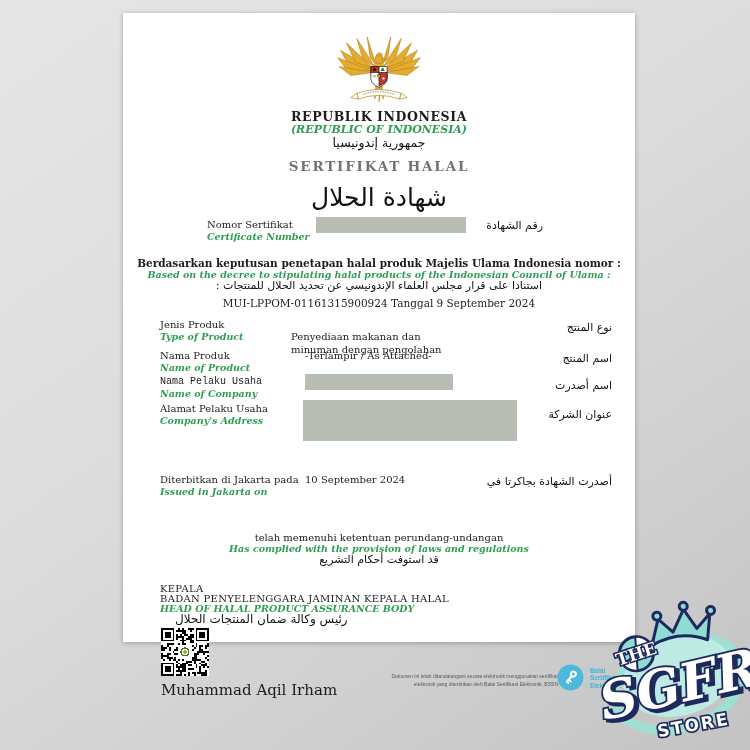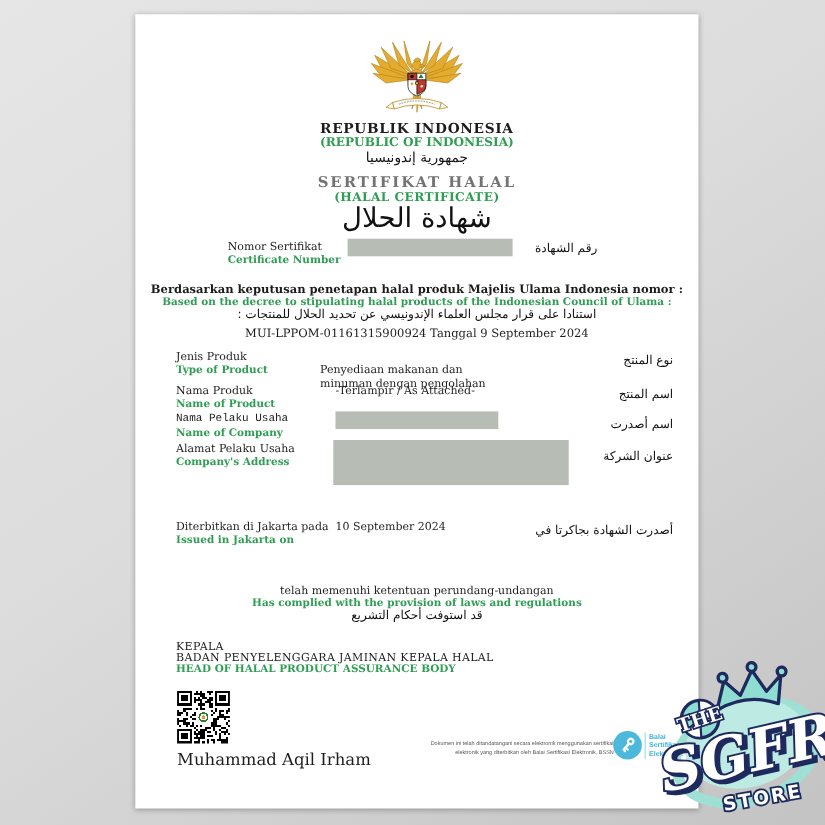--- a/index.html
+++ b/index.html
@@ -3,26 +3,26 @@
 <meta charset="utf-8">
 <style>
   html,body{margin:0;padding:0;}
   body{
     width:750px;height:750px;position:relative;overflow:hidden;
     background:linear-gradient(145deg,#e6e6e6 0%,#dcdcdc 45%,#cfcfcf 75%,#c3c3c3 100%);
     font-family:"DejaVu Serif","Liberation Serif",serif;
   }
   .abs{position:absolute;}
   .page{
-    position:absolute;left:123px;top:13px;width:512px;height:722px;
+    position:absolute;left:123px;top:13px;width:512px;height:629px;
     background:#ffffff;box-shadow:0 1px 5px rgba(0,0,0,.28);
   }
   .ctr{left:0;right:0;text-align:center;}
   .id-txt{color:#1c1c1c;}
-  .en-sub{font-weight:bold;color:#2f9e53;}
+  .en-sub{font-style:italic;font-weight:bold;color:#2f9e53;}
   .ar{font-family:"DejaVu Sans",sans-serif;direction:rtl;color:#111;}
   .label{font-size:10px;color:#1c1c1c;line-height:1.15;}
   .sublabel{font-size:9.5px;}
   .value{font-size:10px;color:#222;line-height:1.25;}
   .redact{background:#b7bcb4;}
   .field-ar{right:23px;text-align:right;font-size:11px;}
   .note{font-size:5px;color:#5a5a5a;line-height:1.6;text-align:right;font-family:"Liberation Sans",sans-serif;}
   .bsre-name{font-size:6.4px;font-weight:bold;color:#41b4d8;line-height:1.15;font-family:"Liberation Sans",sans-serif;}
   .bsre-sep{position:absolute;left:463px;top:653px;width:1px;height:24px;background:#9bd7ea;}
 </style>
@@ -79,21 +79,20 @@
         <path d="M38,78 Q60,70 82,78" stroke="#8a8a8a" stroke-width="1.2" fill="none" stroke-dasharray="2 1.4"></path>
       </g>
     </svg>
   </div>
 
   <div class="abs ctr id-txt" style="top:96px;font-size:12.5px;letter-spacing:.6px;font-weight:600;">REPUBLIK INDONESIA</div>
   <div class="abs ctr en-sub" style="top:110px;font-size:11px;">(REPUBLIC OF INDONESIA)</div>
   <div class="abs ctr ar" style="top:122px;font-size:12.5px;">جمهورية إندونيسيا</div>
 
   <div class="abs ctr" style="top:145px;font-size:13.5px;letter-spacing:1.8px;font-weight:600;color:#737373;">SERTIFIKAT HALAL</div>
-  <div class="abs ctr en-sub" style="top:160px;font-size:11px;letter-spacing:.4px;">(HALAL CERTIFICATE)</div>
   <div class="abs ctr ar" style="top:170px;font-size:25px;">شهادة الحلال</div>
 
   <div class="abs label" style="left:84px;top:206px;">Nomor Sertifikat</div>
   <div class="abs en-sub sublabel" style="left:84px;top:218px;">Certificate Number</div>
   <div class="abs redact" style="left:193px;top:204px;width:150px;height:16px;"></div>
   <div class="abs ar" style="left:355px;top:206px;width:65px;font-size:11px;">رقم الشهادة</div>
 
   <div class="abs ctr id-txt" style="top:244px;font-size:10.5px;font-weight:600;">Berdasarkan keputusan penetapan halal produk Majelis Ulama Indonesia nomor :</div>
   <div class="abs ctr en-sub" style="top:256px;font-size:9.5px;">Based on the decree to stipulating halal products of the Indonesian Council of Ulama :</div>
   <div class="abs ctr ar" style="top:266px;font-size:11px;">استنادا على قرار مجلس العلماء الإندونيسي عن تحديد الحلال للمنتجات :</div>
@@ -132,20 +131,21 @@
   <div class="abs value" style="left:182px;top:461px;">10 September 2024</div>
   <div class="abs ar field-ar" style="top:462px;width:160px;">أصدرت الشهادة بجاكرتا في</div>
 
   <div class="abs ctr id-txt" style="top:519px;font-size:10px;">telah memenuhi ketentuan perundang-undangan</div>
   <div class="abs ctr en-sub" style="top:530px;font-size:9.5px;">Has complied with the provision of laws and regulations</div>
   <div class="abs ctr ar" style="top:540px;font-size:11px;">قد استوفت أحكام التشريع</div>
 
   <div class="abs label" style="left:37px;top:570px;letter-spacing:.3px;">KEPALA</div>
   <div class="abs label" style="left:37px;top:580px;letter-spacing:.3px;">BADAN PENYELENGGARA JAMINAN KEPALA HALAL</div>
   <div class="abs en-sub sublabel" style="left:37px;top:590px;">HEAD OF HALAL PRODUCT ASSURANCE BODY</div>
+  <div class="abs ar" style="left:52px;top:599px;font-size:12px;direction:rtl;text-align:left;width:200px;">رئيس وكالة ضمان المنتجات الحلال</div>
 
   <div class="abs" id="qr-box" style="left:38px;top:615px;width:48px;height:48px;"><svg viewBox="0 0 48 48" width="48" height="48" shape-rendering="crispEdges">
         <rect width="48" height="48" fill="#ffffff"></rect>
         <rect x="17.28" y="0.00" width="1.92" height="1.92" fill="#000"></rect>
         <rect x="21.12" y="0.00" width="1.92" height="1.92" fill="#000"></rect>
         <rect x="26.88" y="0.00" width="1.92" height="1.92" fill="#000"></rect>
         <rect x="28.80" y="0.00" width="1.92" height="1.92" fill="#000"></rect>
         <rect x="30.72" y="0.00" width="1.92" height="1.92" fill="#000"></rect>
         <rect x="15.36" y="1.92" width="1.92" height="1.92" fill="#000"></rect>
         <rect x="17.28" y="1.92" width="1.92" height="1.92" fill="#000"></rect>

